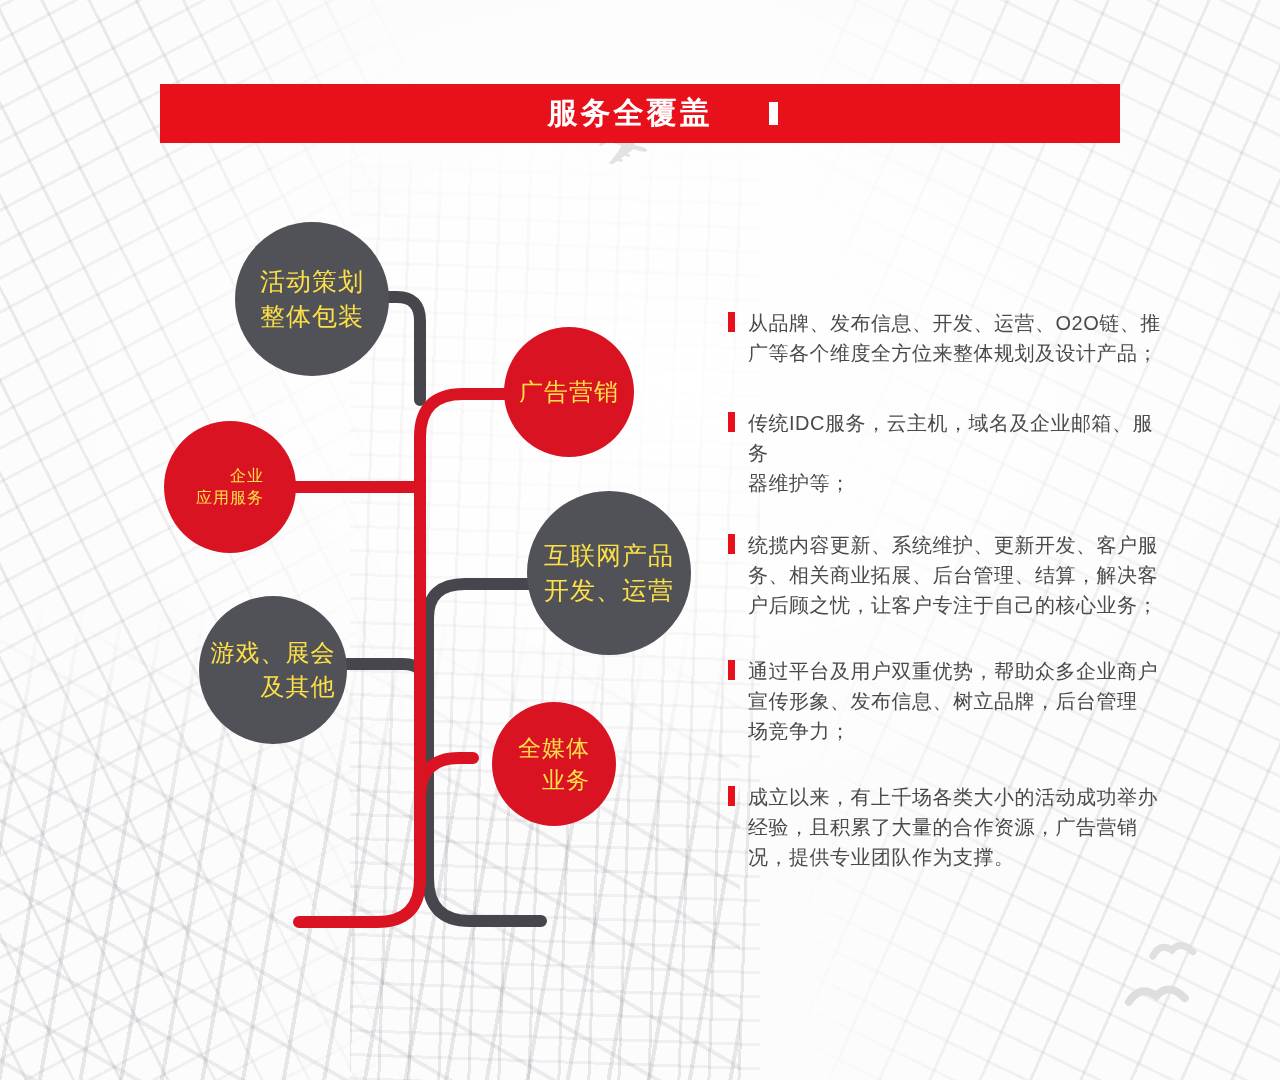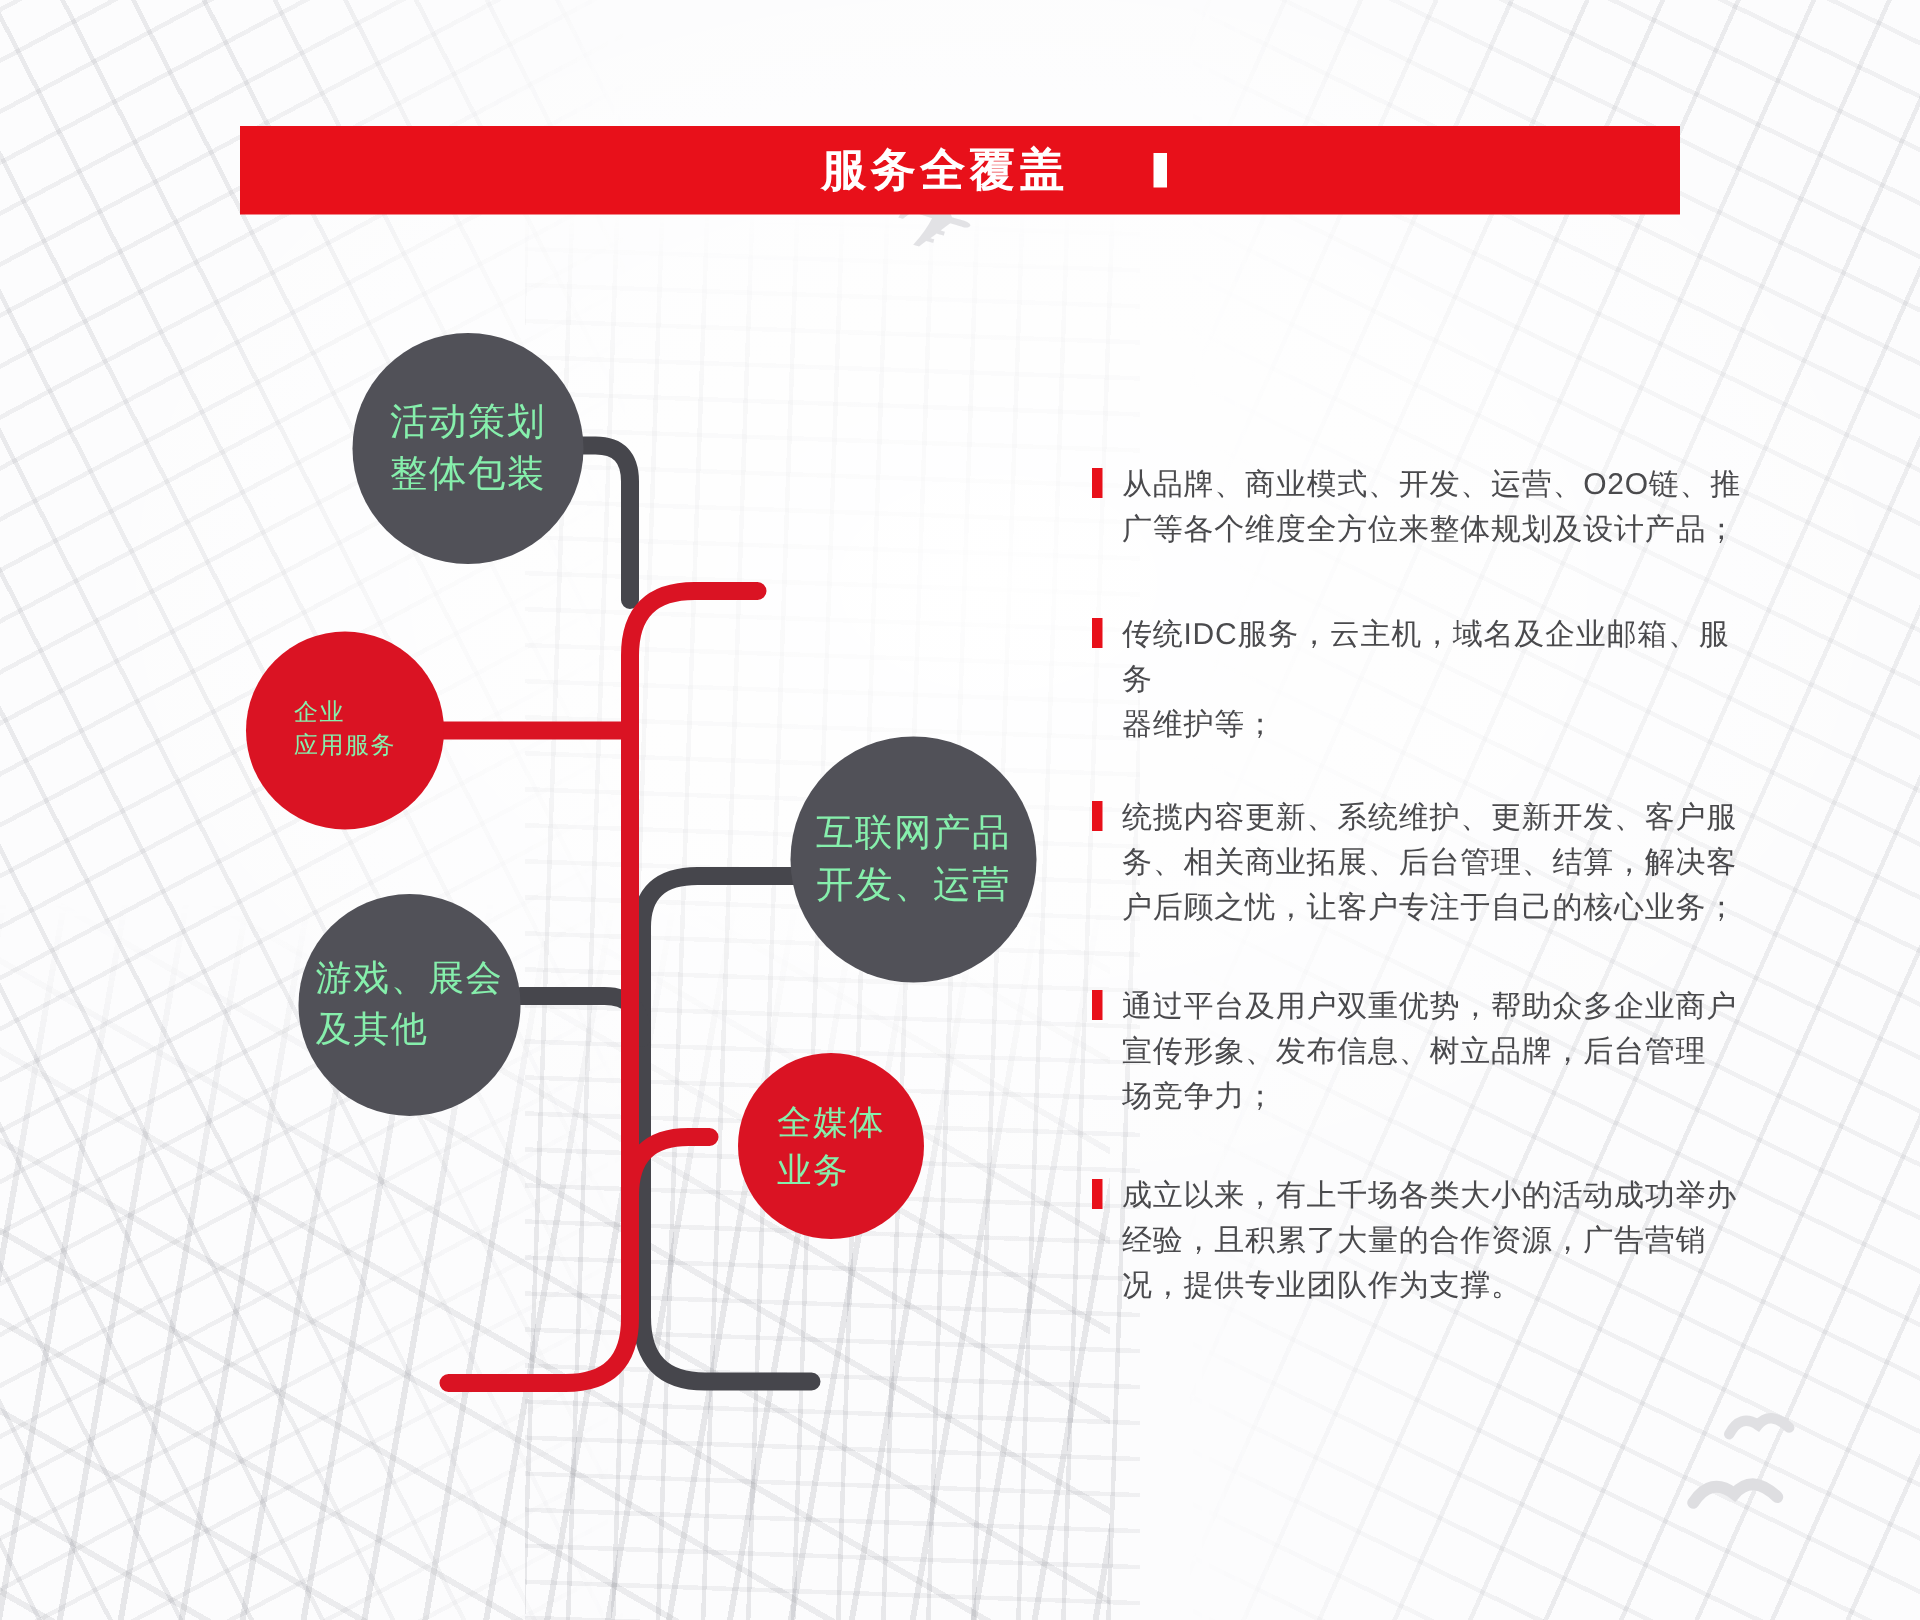--- a/index.html
+++ b/index.html
@@ -71,21 +71,21 @@
     width:9px;height:23px;background:#ffffff;margin-left:56px;
   }
 
   
   .tree{position:absolute;left:0;top:0;z-index:1;}
 
   
   .node{
     position:absolute;border-radius:50%;z-index:2;
     display:flex;align-items:center;justify-content:center;
-    color:#86efac;text-align:left;white-space:pre-line;
+    color:#fde047;text-align:right;white-space:pre-line;
     line-height:1.4;letter-spacing:1px;
   }
   .node.dark{background:#515158;}
   .node.red{background:#da1323;}
 
   
   .bullets{
     position:absolute;left:728px;top:308px;width:440px;z-index:2;
   }
   .bullet{display:flex;align-items:flex-start;}
@@ -133,33 +133,34 @@
     </g>
     <g fill="none" stroke="#da1323" stroke-width="12" stroke-linecap="round">
       <path d="M294 487 H416"></path>
       <path d="M473 758 H459 Q420 758 420 797"></path>
       <path d="M505 394 H463 Q420 394 420 437 V879 Q420 922 377 922 H299"></path>
     </g>
   </svg>
 
   <div class="node dark" style="left:235px;top:222px;width:154px;height:154px;font-size:25px;">活动策划
 整体包装</div>
+  <div class="node red" style="left:504px;top:327px;width:130px;height:130px;font-size:24px;">广告营销</div>
   <div class="node red" style="left:164px;top:421px;width:132px;height:132px;font-size:16px;">企业
 应用服务</div>
   <div class="node dark" style="left:527px;top:491px;width:164px;height:164px;font-size:25px;">互联网产品
 开发、运营</div>
   <div class="node dark" style="left:199px;top:596px;width:148px;height:148px;font-size:24px;">游戏、展会
 及其他</div>
   <div class="node red" style="left:492px;top:702px;width:124px;height:124px;font-size:23px;">全媒体
 业务</div>
 
   <div class="bullets">
     <div class="bullet">
       <span class="bullet-marker"></span>
-      <p class="bullet-text">从品牌、商业模式、开发、运营、O2O链、推
+      <p class="bullet-text">从品牌、发布信息、开发、运营、O2O链、推
 广等各个维度全方位来整体规划及设计产品；</p>
     </div>
     <div class="bullet">
       <span class="bullet-marker"></span>
       <p class="bullet-text">传统IDC服务，云主机，域名及企业邮箱、服务
 器维护等；</p>
     </div>
     <div class="bullet">
       <span class="bullet-marker"></span>
       <p class="bullet-text">统揽内容更新、系统维护、更新开发、客户服

